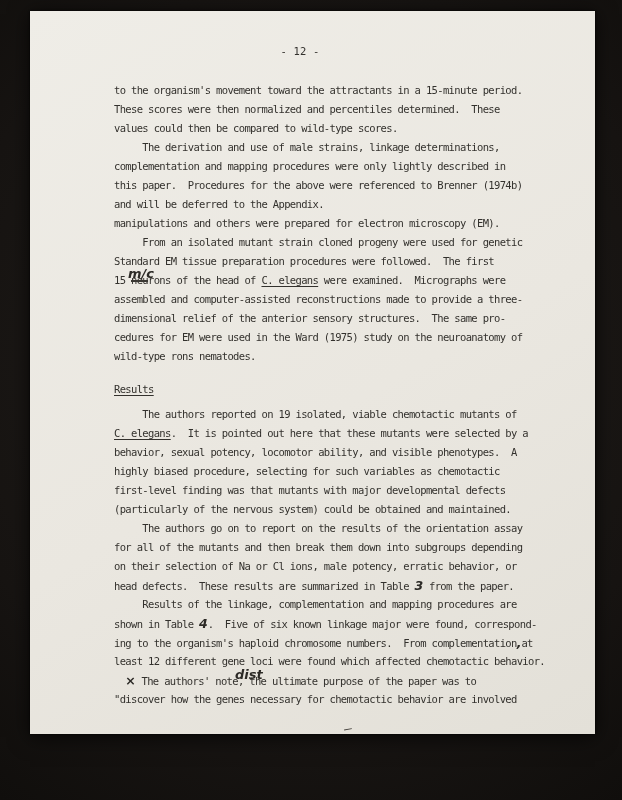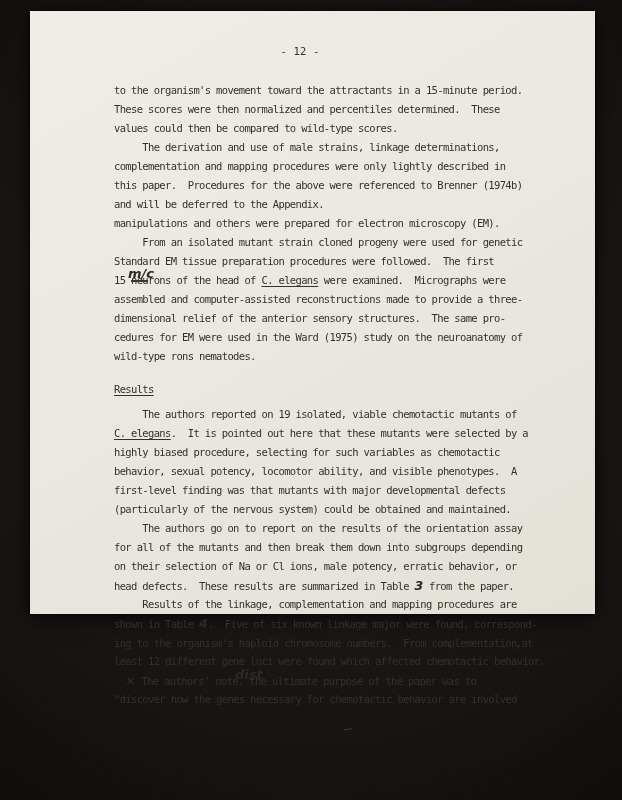--- a/index.html
+++ b/index.html
@@ -4,21 +4,21 @@
 <style>
   * { box-sizing: border-box; }
   html, body { margin: 0; padding: 0; }
   body {
     width: 622px; height: 800px;
     background: radial-gradient(circle at 50% 45%, #201d1a 0%, #171412 70%, #100e0c 100%);
     position: relative; overflow: hidden;
     font-family: "DejaVu Sans Mono", "Liberation Mono", monospace;
   }
   .paper {
-    position: absolute; left: 30px; top: 11px; width: 565px; height: 603px;
+    position: absolute; left: 30px; top: 11px; width: 565px; height: 723px;
     background: linear-gradient(150deg, #efede7 0%, #eae7e0 55%, #e3e0d8 100%);
     box-shadow: 0 3px 20px rgba(0,0,0,0.7), 0 0 2px rgba(0,0,0,0.9);
   }
   .content {
     position: absolute; left: 84px; top: 31px; width: 440px;
     color: #33312d; font-size: 10.5px; letter-spacing: -0.65px;
   }
   .line { white-space: pre; line-height: 19px; height: 19px; }
   .pagenum { width: 372px; text-align: center; margin-bottom: 20px; letter-spacing: 0.2px; }
   .heading { margin-top: 14px; margin-bottom: 6px; }
@@ -59,22 +59,22 @@
         <div class="line"><span class="seg">     From an isolated mutant strain cloned progeny were used for genetic</span></div>
         <div class="line"><span class="seg">Standard EM tissue preparation procedures were followed.  The first</span></div>
         <div class="line"><span class="seg">15 </span><span class="seg scribble">neu<span class="above">m/c</span></span><span class="seg">rons of the head of </span><span class="seg underline">C. elegans</span><span class="seg"> were examined.  Micrographs were</span></div>
         <div class="line"><span class="seg">assembled and computer-assisted reconstructions made to provide a three-</span></div>
         <div class="line"><span class="seg">dimensional relief of the anterior sensory structures.  The same pro-</span></div>
         <div class="line"><span class="seg">cedures for EM were used in the Ward (1975) study on the neuroanatomy of</span></div>
         <div class="line"><span class="seg">wild-type rons nematodes.</span></div>
         <div class="line heading"><span class="seg underline">Results</span></div>
         <div class="line"><span class="seg">     The authors reported on 19 isolated, viable chemotactic mutants of</span></div>
         <div class="line"><span class="seg underline">C. elegans</span><span class="seg">.  It is pointed out here that these mutants were selected by a</span></div>
+        <div class="line"><span class="seg">behavior, sexual potency, locomotor ability, and visible phenotypes.  A</span></div>
         <div class="line"><span class="seg">highly biased procedure, selecting for such variables as chemotactic</span></div>
-        <div class="line"><span class="seg">behavior, sexual potency, locomotor ability, and visible phenotypes.  A</span></div>
         <div class="line"><span class="seg">first-level finding was that mutants with major developmental defects</span></div>
         <div class="line"><span class="seg">(particularly of the nervous system) could be obtained and maintained.</span></div>
         <div class="line"><span class="seg">     The authors go on to report on the results of the orientation assay</span></div>
         <div class="line"><span class="seg">for all of the mutants and then break them down into subgroups depending</span></div>
         <div class="line"><span class="seg">on their selection of Na or Cl ions, male potency, erratic behavior, or</span></div>
         <div class="line"><span class="seg">head defects.  These results are summarized in Table </span><span class="seg hand">3</span><span class="seg"> from the paper.</span></div>
         <div class="line"><span class="seg">     Results of the linkage, complementation and mapping procedures are</span></div>
         <div class="line"><span class="seg">shown in Table </span><span class="seg hand">4</span><span class="seg">.  Five of six known linkage major were found, correspond-</span></div>
         <div class="line"><span class="seg">ing to the organism's haploid chromosome numbers.  From complementation</span><span class="seg hand">,</span><span class="seg">at</span></div>
         <div class="line"><span class="seg">least 12 different gene loci were found which affected chemotactic behavior.</span></div>

